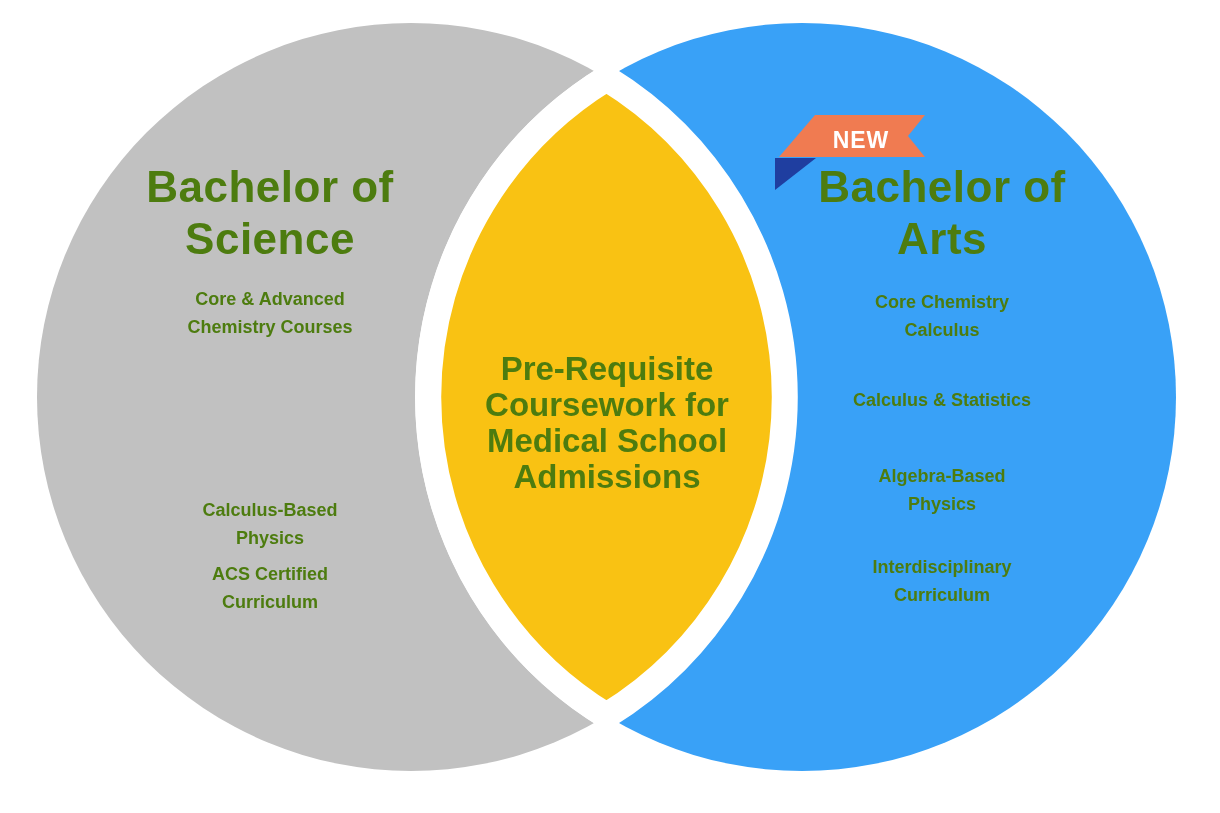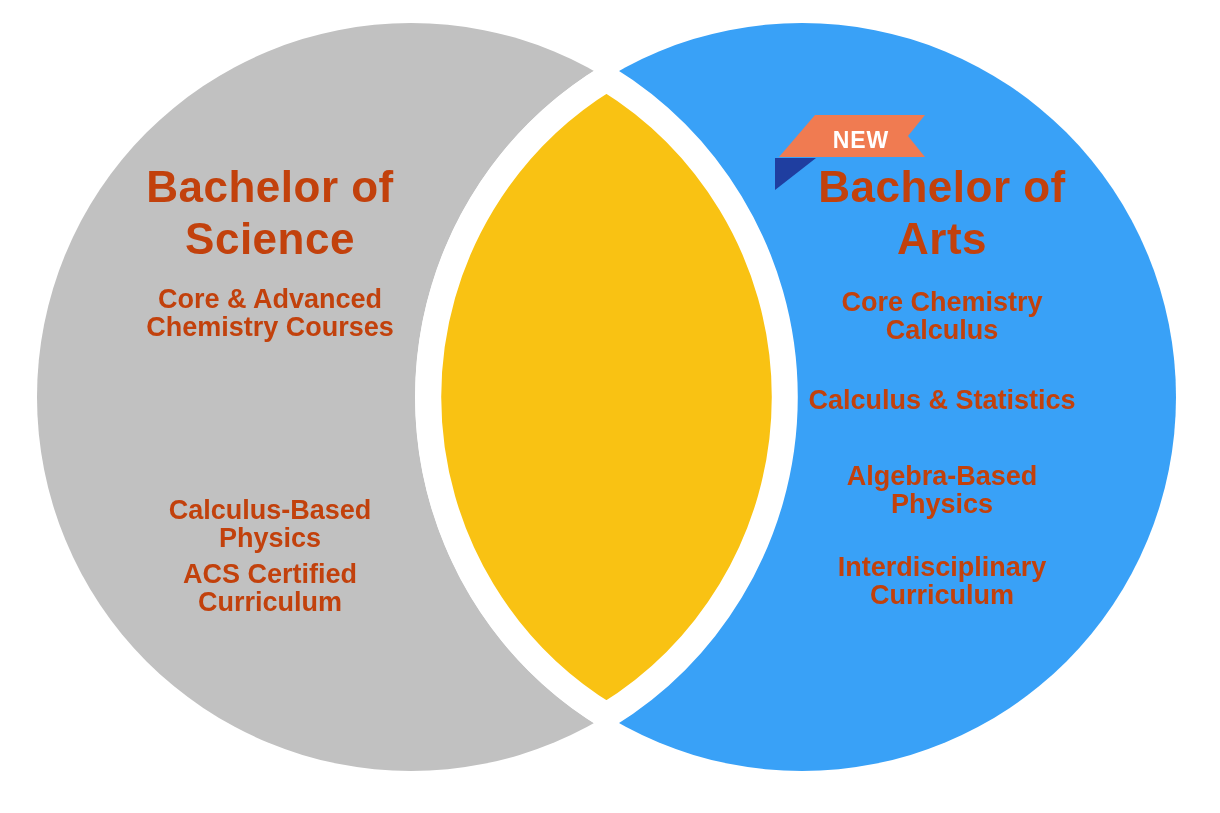--- a/index.html
+++ b/index.html
@@ -19,31 +19,31 @@
   .shapes {
     position: absolute;
     left: 0;
     top: 0;
   }
   .txt {
     position: absolute;
     text-align: center;
     white-space: pre-line;
     font-weight: 700;
-    color: #c2410c;
+    color: #4d7c0f;
   }
   .col-left  { left: 75px;  width: 390px; }
   .col-right { left: 747px; width: 390px; }
   .title {
     font-size: 44px;
     line-height: 52px;
     letter-spacing: 0.5px;
   }
   .item {
-    font-size: 27px;
+    font-size: 18px;
     line-height: 28px;
   }
   .overlap-label {
     left: 440px;
     top: 351px;
     width: 334px;
     font-size: 33px;
     line-height: 36px;
   }
   .badge {
@@ -96,20 +96,24 @@
 
   <div class="txt col-left title t-left">Bachelor of
 Science</div>
   <div class="txt col-left item li-1">Core &amp; Advanced
 Chemistry Courses</div>
   <div class="txt col-left item li-3">Calculus-Based
 Physics</div>
   <div class="txt col-left item li-4">ACS Certified
 Curriculum</div>
 
+  <div class="txt overlap-label">Pre-Requisite
+Coursework for
+Medical School
+Admissions</div>
 
   <div class="badge">
     <svg width="150" height="76" viewBox="0 0 150 76">
       <polygon points="40,0 150,0 133,21 150,42 4,42" fill="#F07B51"></polygon>
       <polygon points="0,43 41,43 0,75" fill="#1F3EA0"></polygon>
     </svg>
     <span class="badge-label">NEW</span>
   </div>
 
   <div class="txt col-right title t-right">Bachelor of

